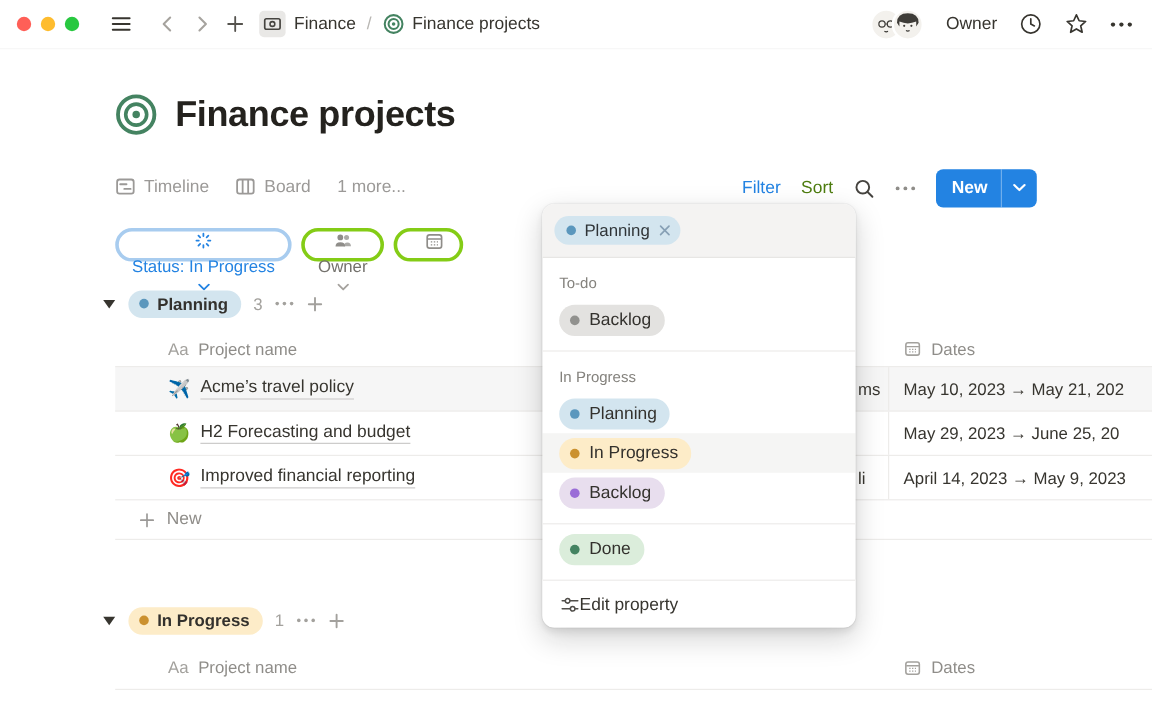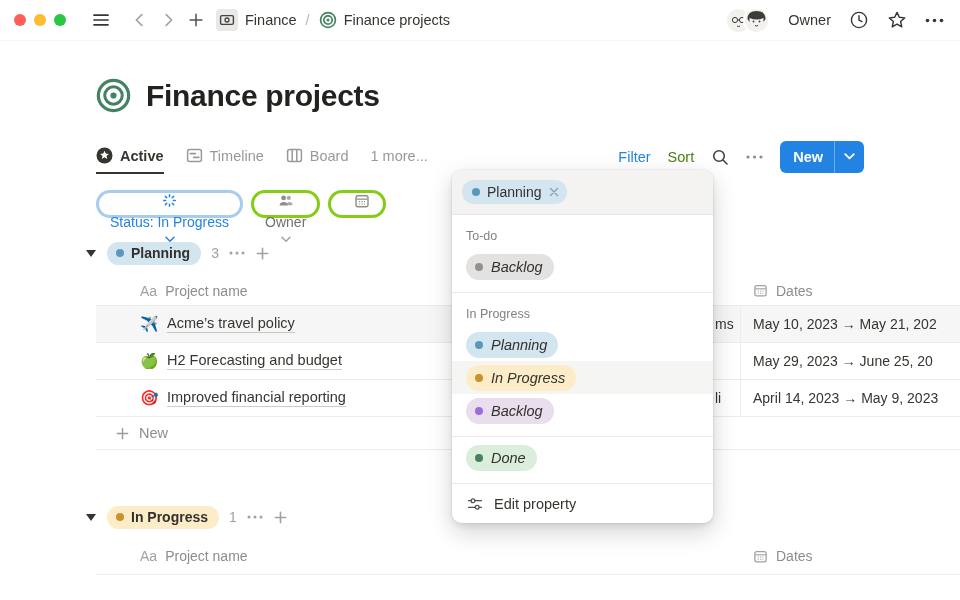--- a/index.html
+++ b/index.html
@@ -81,31 +81,31 @@
   
   .popup { position:absolute; left:452px; top:170px; width:261px; background:#fff; border-radius:10px; z-index:30;
            box-shadow:0 0 0 1px rgba(15,15,15,0.04), 0 3px 6px rgba(15,15,15,0.08), 0 9px 24px rgba(15,15,15,0.18);
            overflow:hidden; }
   .popup-input { background:#F4F3F2; padding:10px 10px; border-bottom:1px solid #E7E6E4; }
   .sel-chip { display:inline-flex; align-items:center; gap:7px; height:24px; padding:0 8px 0 10px;
               background:#D3E5EF; border-radius:12px; font-size:14px; color:#2F3437; cursor:pointer; }
   .popup-section { padding:4px 0 9px; }
   .popup-section.divided { border-bottom:1px solid #EDECEA; }
   .section-label { padding:10px 14px 7px; font-size:12.5px; color:#84827D; }
-  .opt-row { padding:3.5px 14px; cursor:pointer;font-style:italic; }
+  .opt-row { padding:3.5px 14px; cursor:pointer; }
   .opt-row.hovered { background:rgba(55,53,47,0.05); }
   .opt-pill { display:inline-flex; align-items:center; gap:8px; height:26px; padding:0 11px 0 9px;
               border-radius:13px; font-size:14.5px; color:#33312D; }
   .t-gray { background:#E3E2E0; } .t-gray .dot { background:#91918E; }
   .t-blue { background:#D3E5EF; } .t-blue .dot { background:#5B97BD; }
   .t-yellow { background:#FDECC8; } .t-yellow .dot { background:#CB912F; }
   .t-purple { background:#E8DEEE; } .t-purple .dot { background:#9A6DD7; }
   .t-green { background:#DBEDDB; } .t-green .dot { background:#448361; }
   .t-red { background:#FFE2DD; } .t-red .dot { background:#E16F64; }
-  .popup-footer { border-top:1px solid #EDECEA; height:40px; display:flex; align-items:center; gap:11px;
+  .popup-footer { border-top:1px solid #EDECEA; height:40px; display:flex; align-items:center; 
                   padding:0 15px; font-size:14.5px; color:#37352F; cursor:pointer; background:#fff; }
 
   svg { display:block; }
 </style>
 </head>
 <body>
 
 <div class="screen">
 
   <div class="topbar">
@@ -218,29 +218,20 @@
       <svg width="35" height="35" viewBox="0 0 36 36">
           <circle cx="18" cy="18" r="15.6" fill="none" stroke="#448361" stroke-width="3.3"></circle>
           <circle cx="18" cy="18" r="9" fill="none" stroke="#448361" stroke-width="3.1"></circle>
           <circle cx="18" cy="18" r="3.2" fill="#448361"></circle>
         </svg>
     </span>
     <h1 class="page-title">Finance projects</h1>
   </div>
 
   <div class="views-row">
-    <span class="tab active">
-      <span>
-        <svg width="17" height="17" viewBox="0 0 17 17">
-            <circle cx="8.5" cy="8.5" r="8" fill="#37352F"></circle>
-            <path d="M8.5 3.8 L9.7 6.6 L12.8 6.9 L10.5 8.9 L11.2 11.9 L8.5 10.3 L5.8 11.9 L6.5 8.9 L4.2 6.9 L7.3 6.6 Z" fill="#fff"></path>
-          </svg>
-      </span>
-      <span>Active</span>
-    </span>
     <span class="tab">
       <span>
         <svg width="17" height="17" viewBox="0 0 17 17">
             <rect x="1.6" y="2.6" width="13.8" height="11.8" rx="2" fill="none" stroke="#9B9997" stroke-width="1.5"></rect>
             <path d="M4.2 6.6h5.2M7.6 10.4h5.2" stroke="#9B9997" stroke-width="1.6" stroke-linecap="round"></path>
           </svg>
       </span>
       <span>Timeline</span>
     </span>
     <span class="tab">

